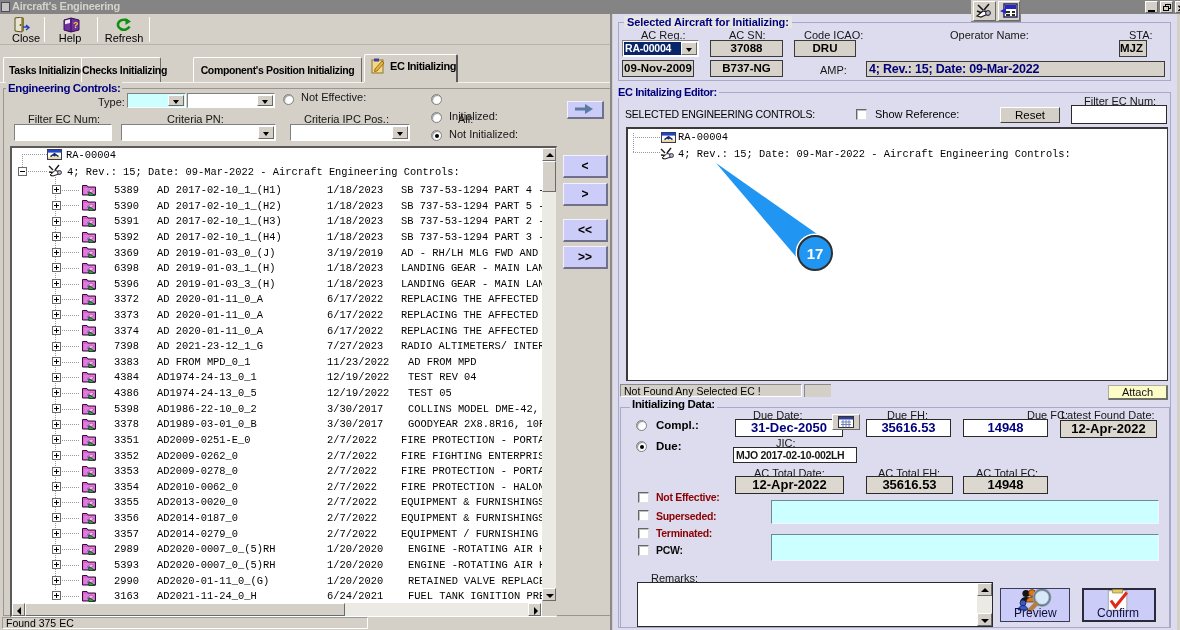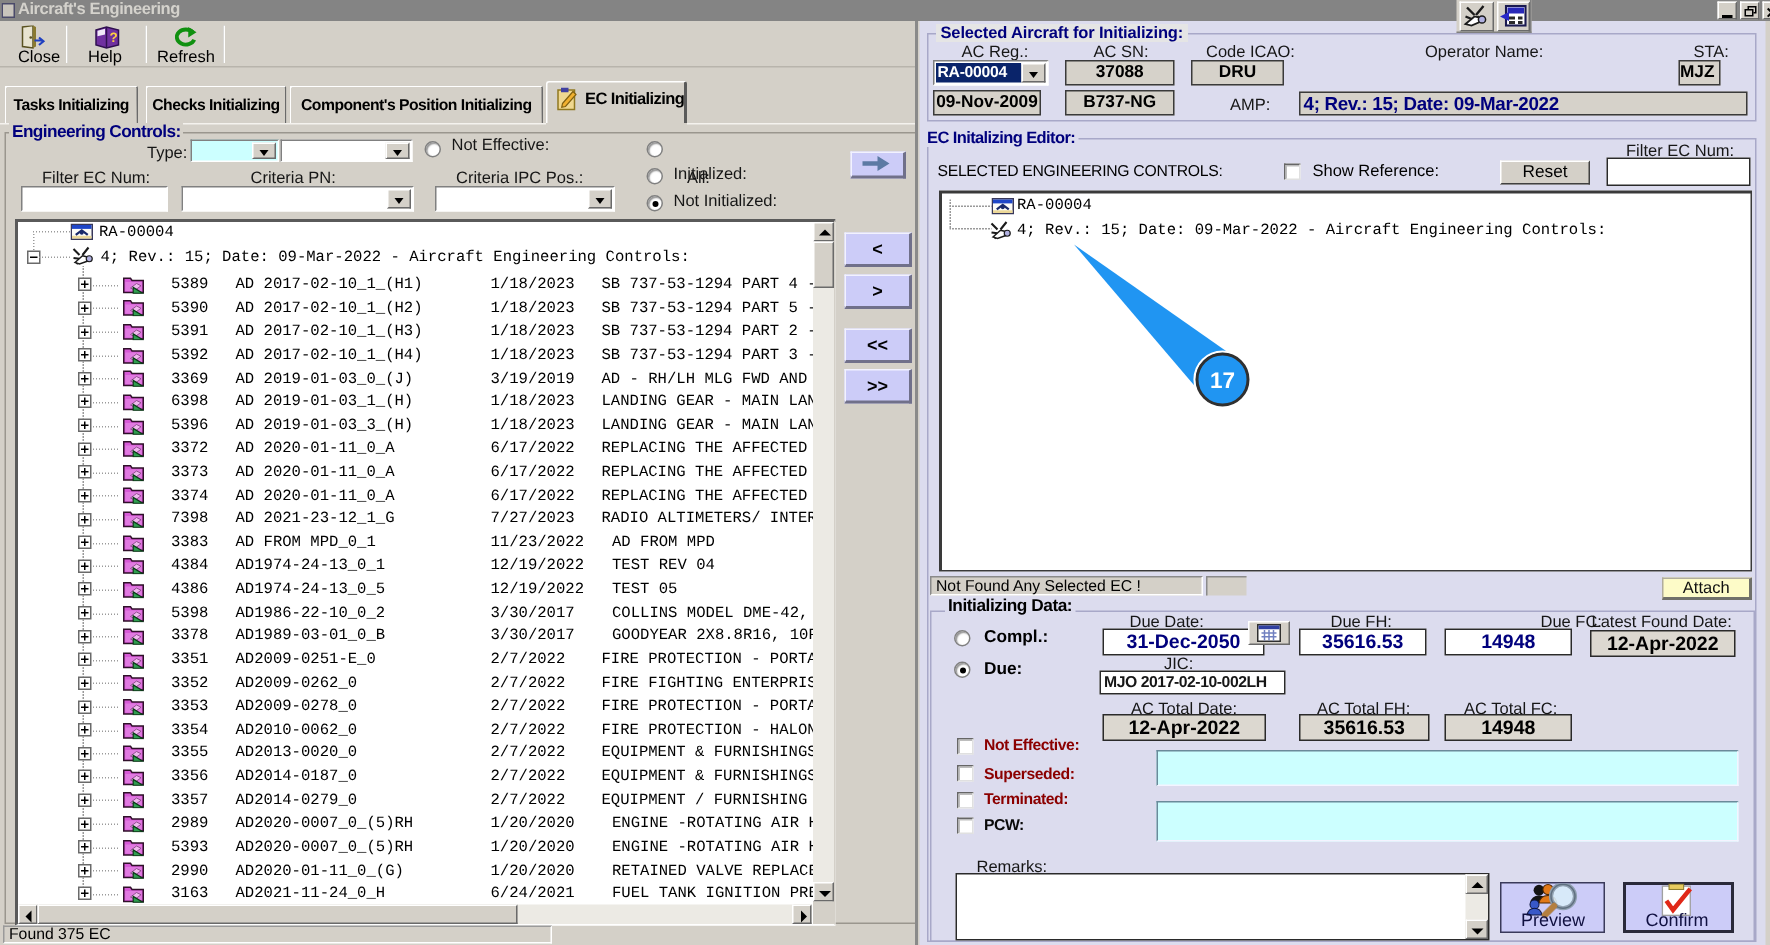--- a/index.html
+++ b/index.html
@@ -97,21 +97,21 @@
 <div class="abs" style="left:52px;top:32px;width:36px;text-align:center;font-size:11px;">Help</div>
 
 <svg class="abs" style="left:115px;top:17px;" width="18" height="16" viewBox="0 0 18 16">
 <path d="M13.5 4.5 A6 5 0 1 0 14.5 9.5" stroke="#109010" stroke-width="2.6" fill="none"></path>
 <path d="M10.5 1 L16 4.5 L10.5 8 Z" fill="#109010"></path>
 </svg>
 <div class="abs" style="left:102px;top:32px;width:44px;text-align:center;font-size:11px;">Refresh</div>
 
 
 <div class="tab" style="left:3px;width:89px;">Tasks Initializing</div>
-<div class="tab" style="left:97px;width:94px;">Checks Initializing</div>
+<div class="tab" style="left:81px;width:80px;">Checks Initializing</div>
 <div class="tab" style="left:193px;width:169px;">Component's Position Initializing</div>
 <div class="tab" style="left:364px;top:54px;width:94px;height:28px;border-right:2px solid #5a5a5a;"></div>
 <svg class="abs" style="left:371px;top:58px;" width="15" height="16" viewBox="0 0 15 16">
 <rect x="1" y="2" width="11" height="13" fill="#f0d890" stroke="#907820" stroke-width="1"></rect>
 <rect x="3" y="0.5" width="5" height="3" fill="#4040a0"></rect>
 <path d="M4 11 L11 3 L13 5 L6 13 L3.5 13.5 Z" fill="#f0b030" stroke="#806010" stroke-width="0.8"></path>
 </svg>
 <div class="abs" style="left:390px;top:60px;font-weight:bold;font-size:11px;letter-spacing:-0.4px;">EC Initializing</div>
 <div class="abs" style="left:0px;top:82px;width:364px;height:1px;background:#f4f2ee;"></div>
 <div class="abs" style="left:458px;top:82px;width:154px;height:1px;background:#f4f2ee;"></div>

